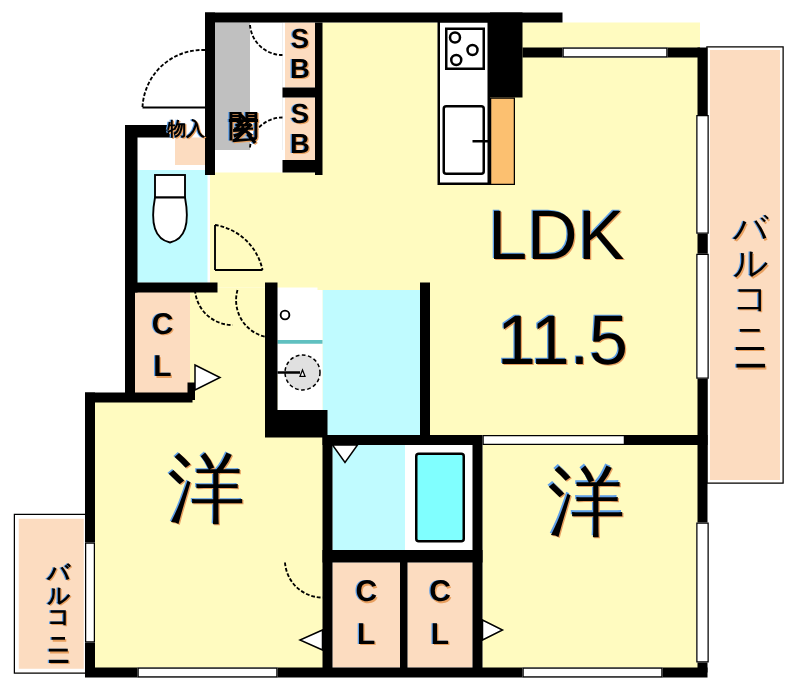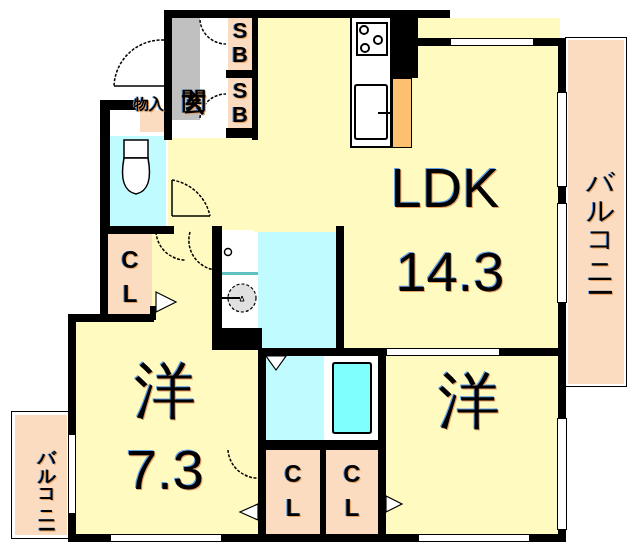--- a/index.html
+++ b/index.html
@@ -146,24 +146,23 @@
 
     <g fill="#fff" stroke="#000" stroke-width="1.2">
       <path d="M156 292 L176 302 L156 312 Z"></path>
       <path d="M266 356 L286 356 L276 370 Z"></path>
       <path d="M386 512 L402 504 L386 496 Z"></path>
       <path d="M258 520 L240 512 L258 504 Z"></path>
     </g>
   </svg>
 
   <div class="label-big" style="left:360px;top:160px;width:170px;font-size:56px;">LDK</div>
-  <div class="label-big" style="left:370px;top:244px;width:160px;font-size:56px;">14.3</div>
+  <div class="label-big" style="left:370px;top:244px;width:160px;font-size:56px;">11.5</div>
 
   <div class="label-big" style="left:120px;top:360px;width:90px;font-size:62px;font-family:'DejaVu Sans',sans-serif;">洋</div>
-  <div class="label-big" style="left:110px;top:442px;width:110px;font-size:56px;">7.3</div>
 
   <div class="label-big" style="left:424px;top:370px;width:90px;font-size:62px;font-family:'DejaVu Sans',sans-serif;">洋</div>
 
   <div class="label-small vtext" style="left:178px;top:30px;width:28px;height:80px;font-size:24px;">玄関</div>
 
   <div class="label-small" style="left:122px;top:96px;width:54px;font-size:15px;">物入</div>
 
   <div class="label-small" style="left:228px;top:20px;width:24px;font-size:22px;">S</div>
   <div class="label-small" style="left:228px;top:44px;width:24px;font-size:22px;">B</div>
   <div class="label-small" style="left:228px;top:80px;width:24px;font-size:22px;">S</div>

